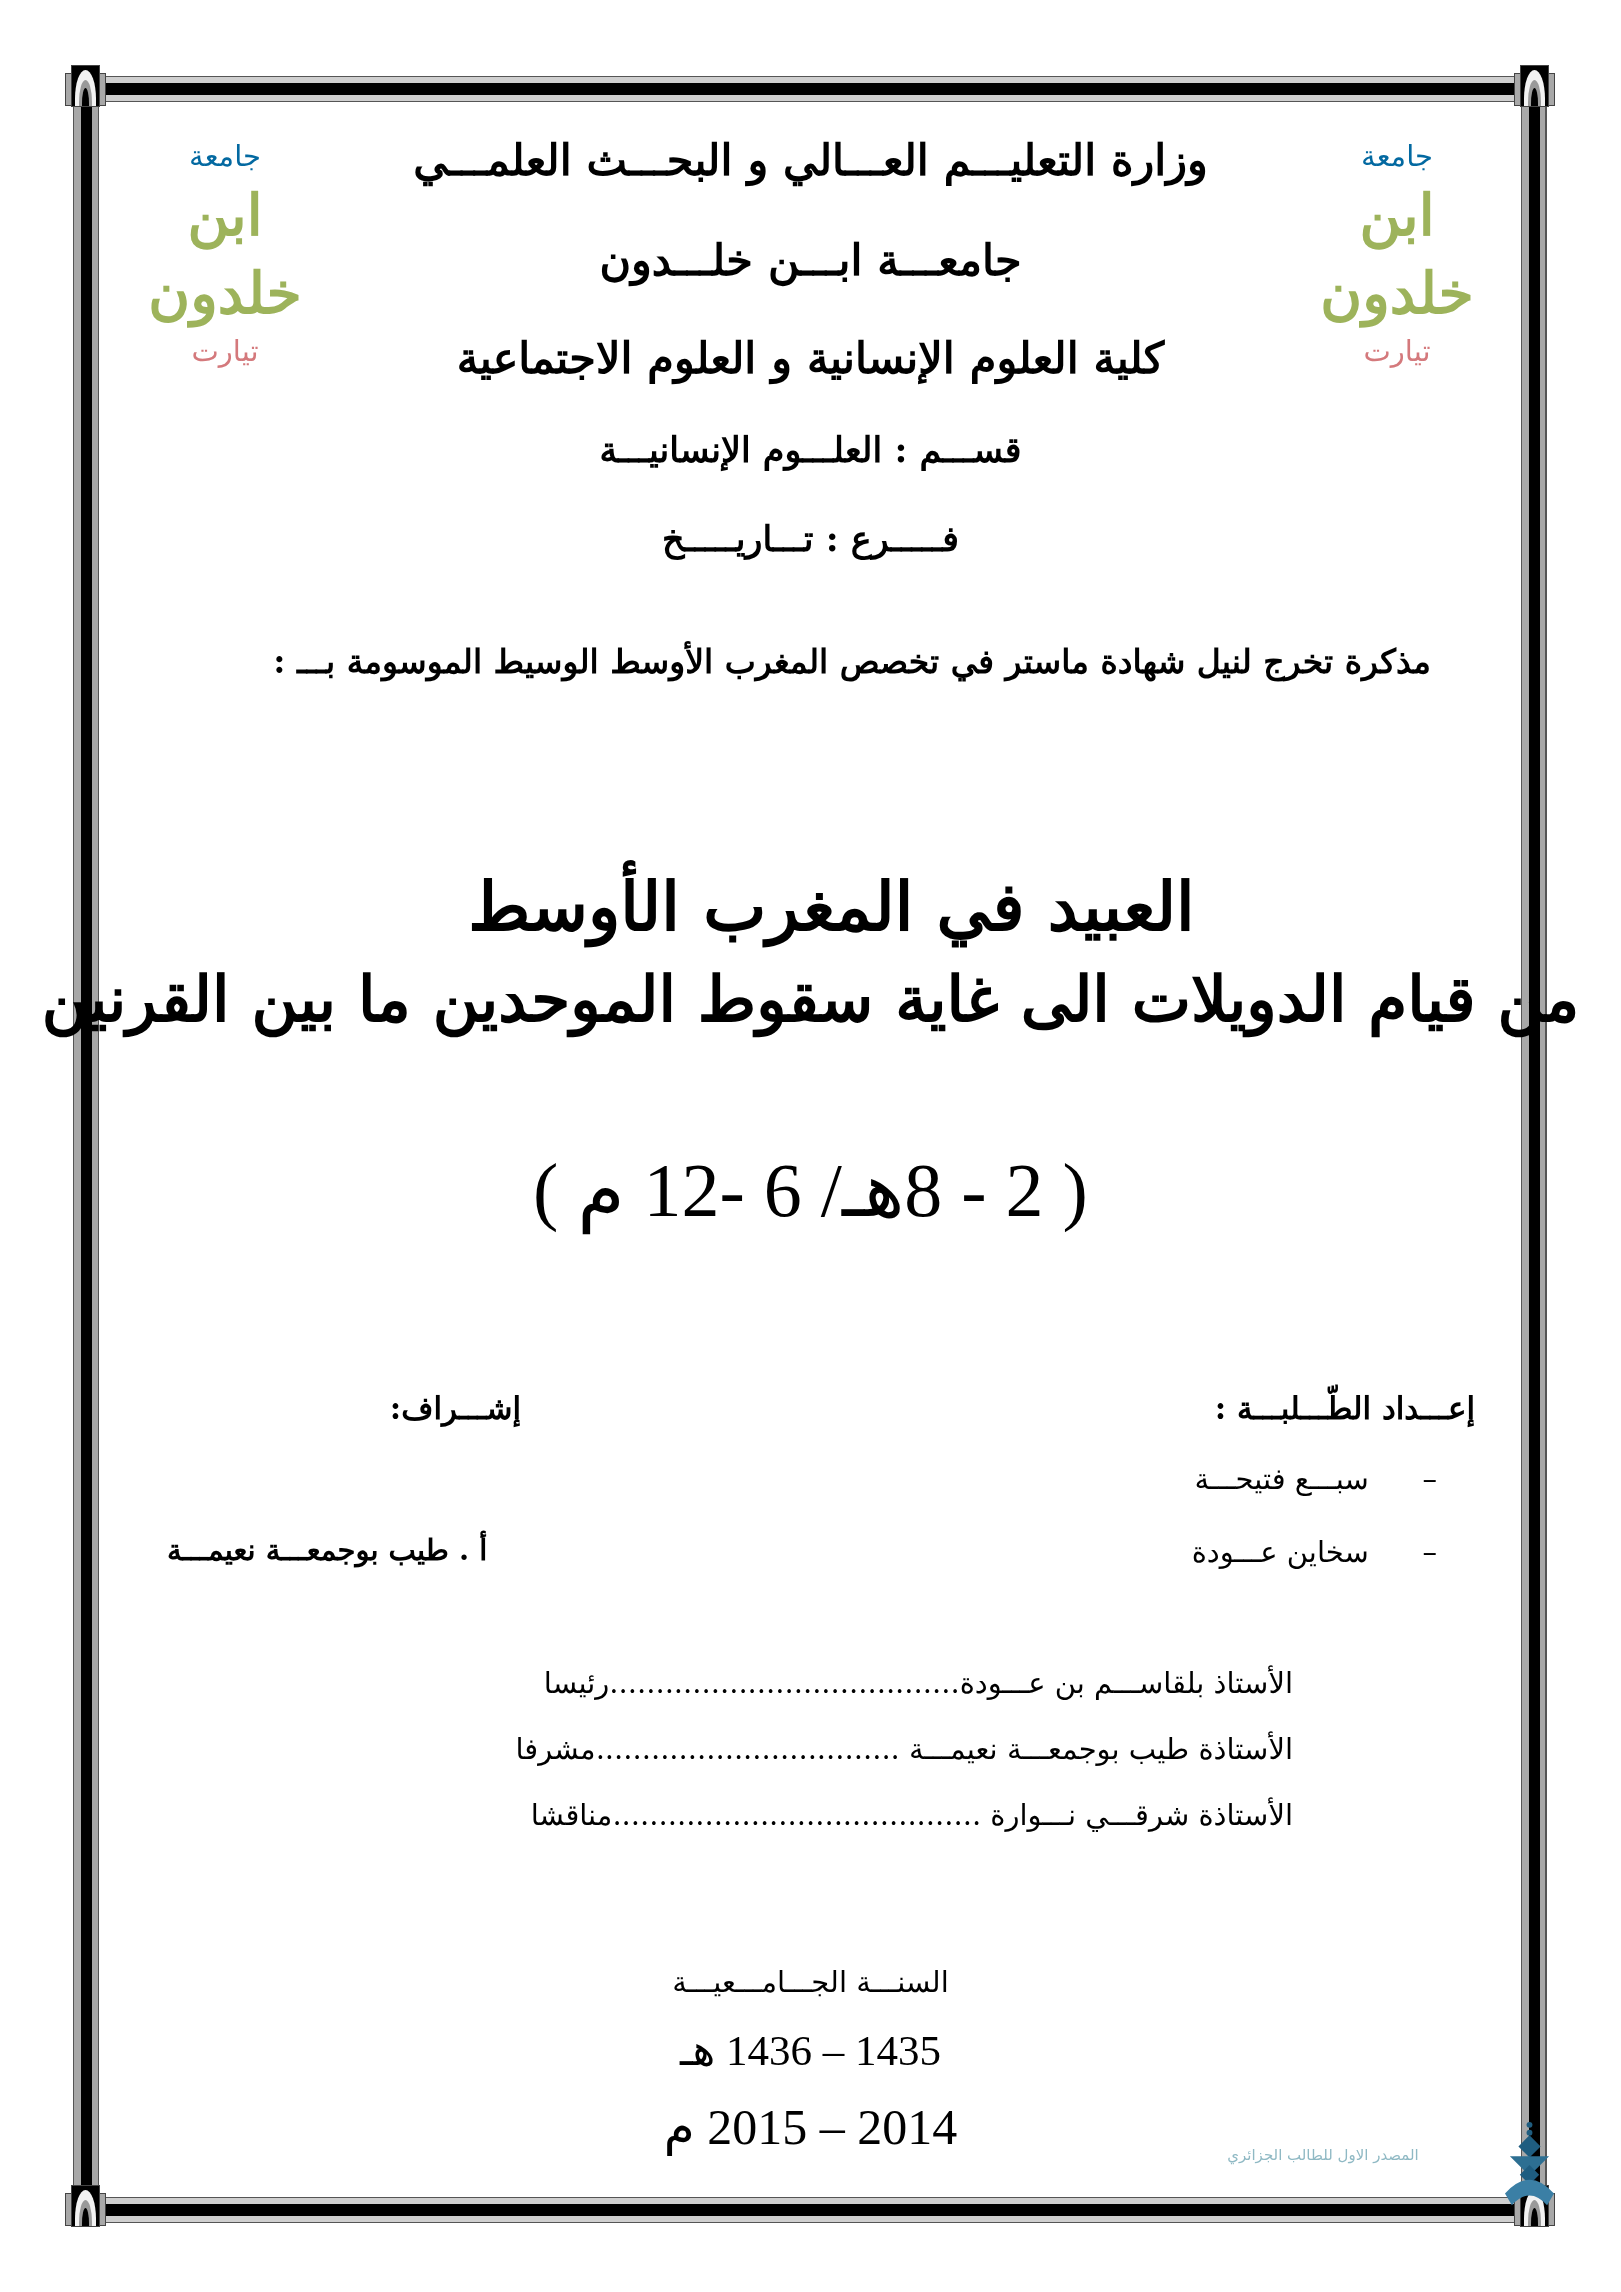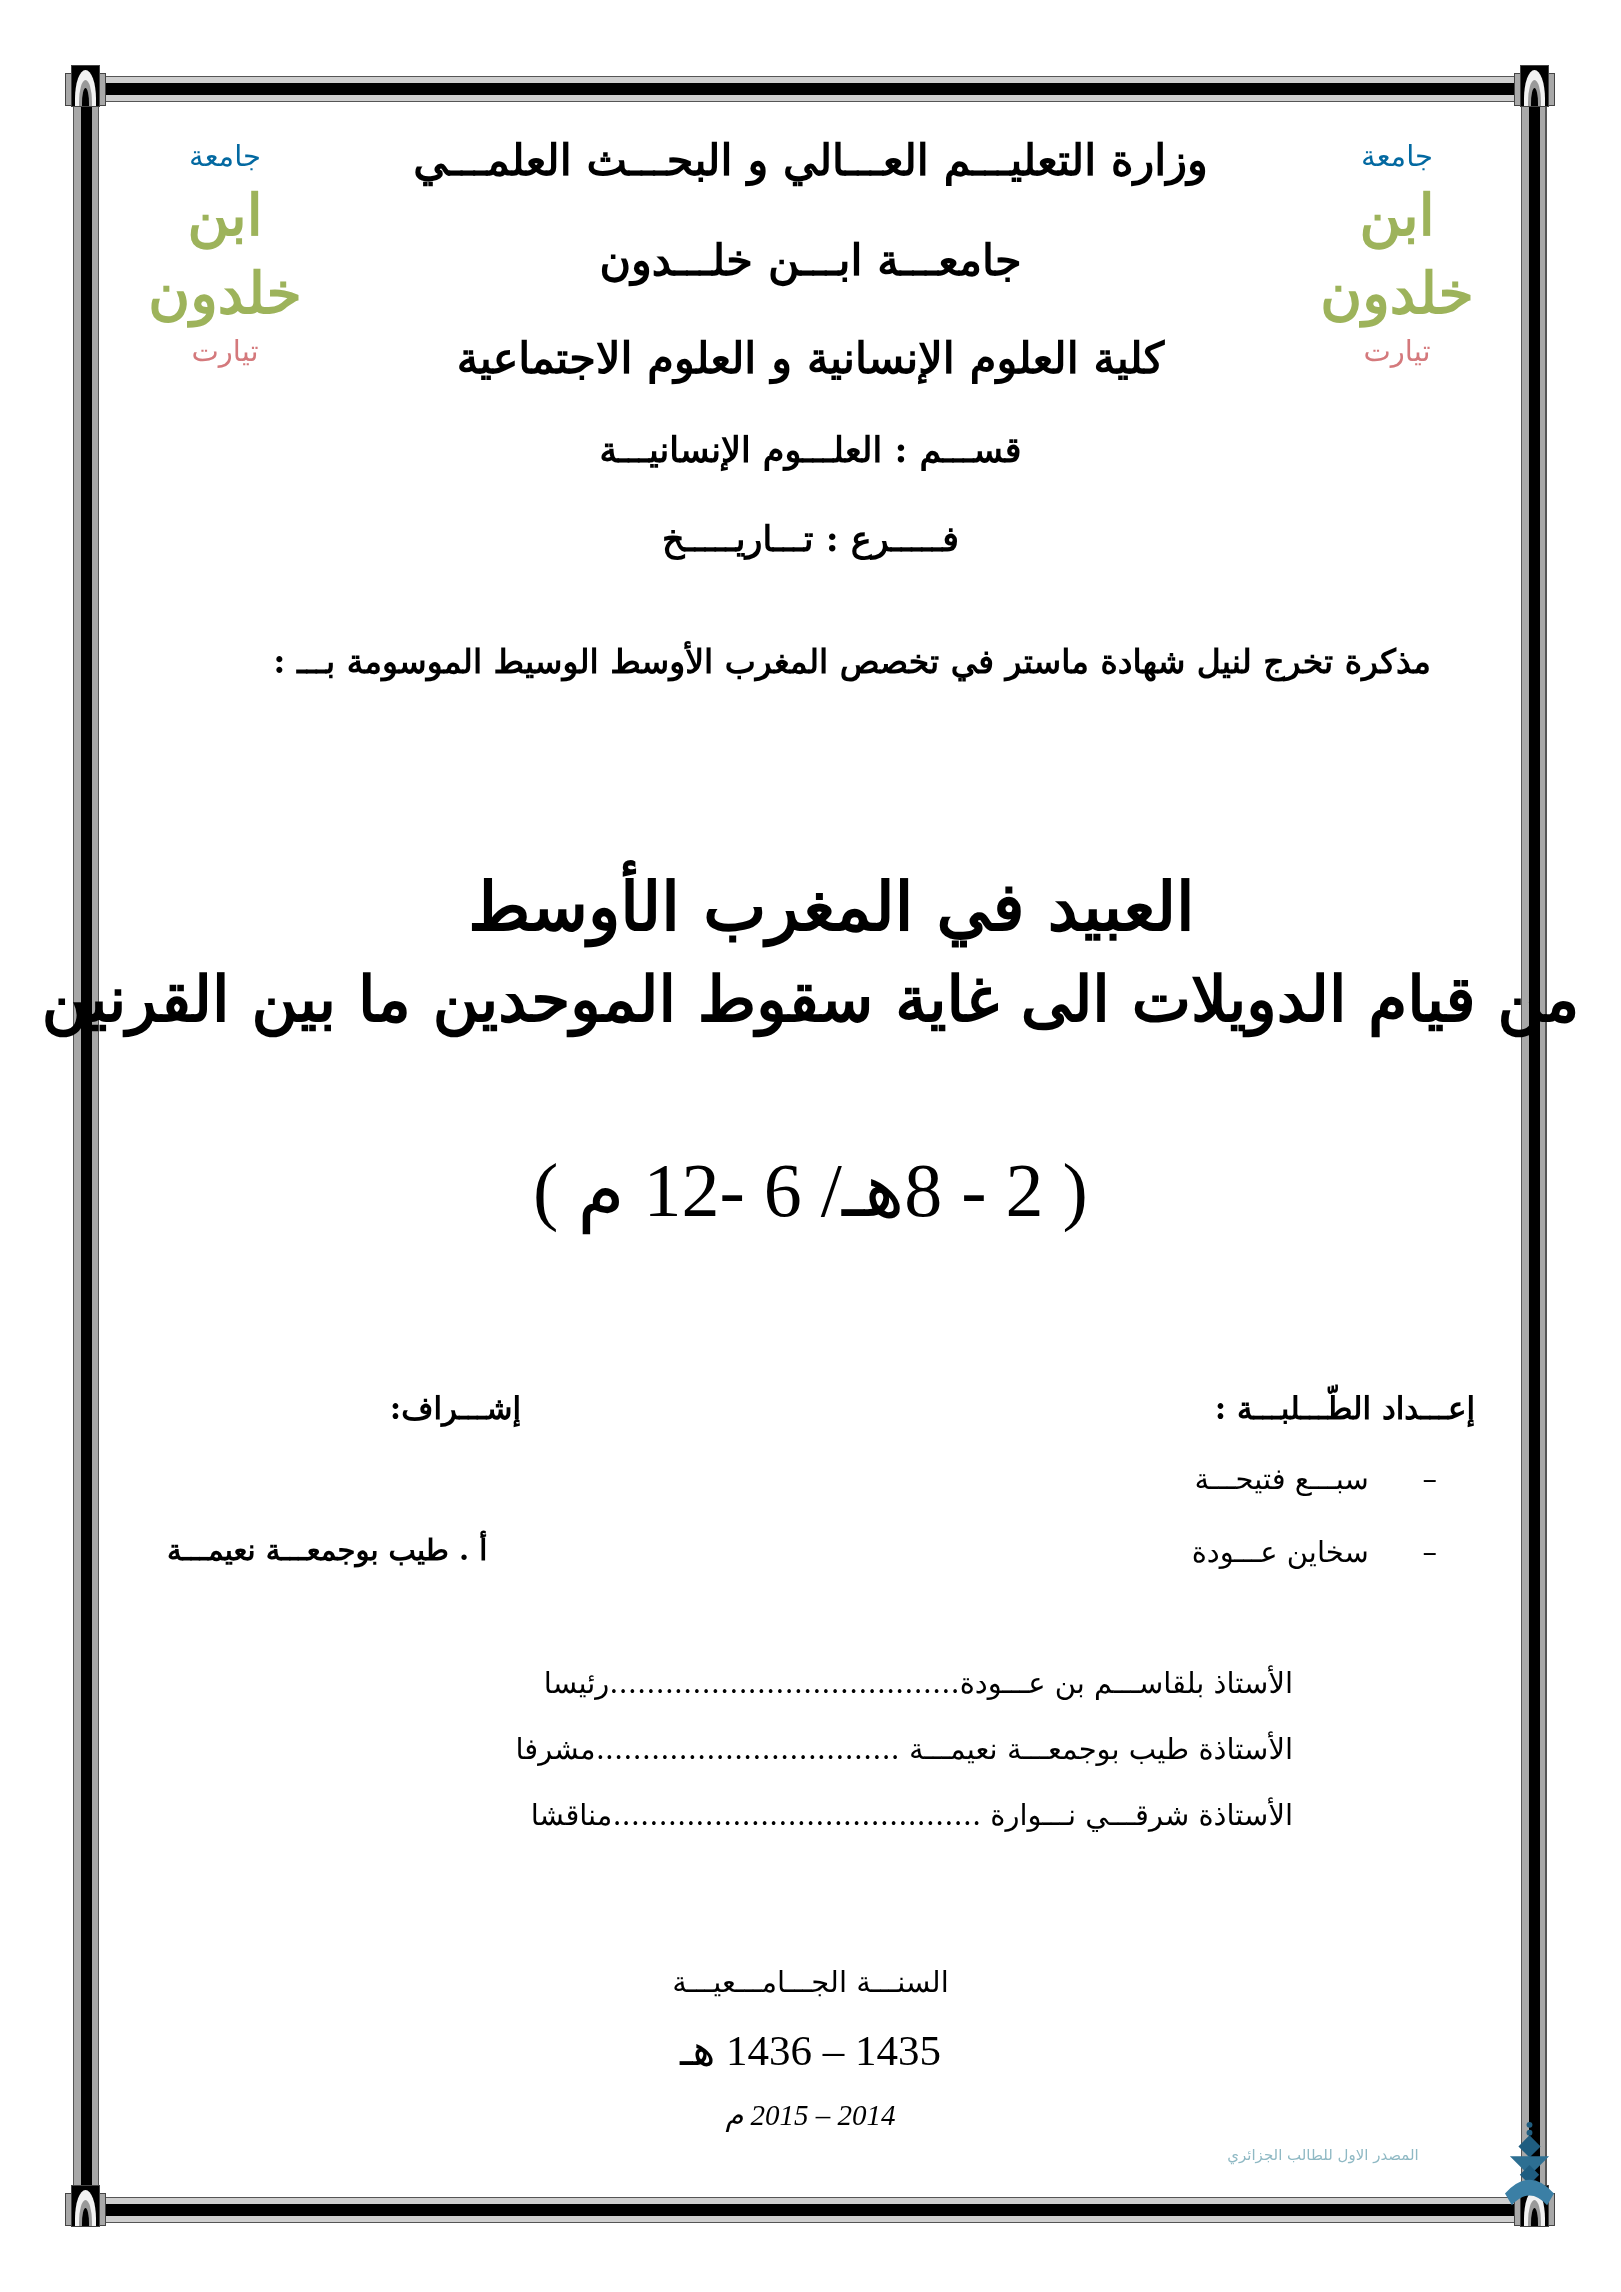--- a/index.html
+++ b/index.html
@@ -66,21 +66,21 @@
   .jury-row { position: absolute; left: 303px; width: 990px; direction: rtl; text-align: right;
               white-space: nowrap; font-size: 29px; }
   .jury-1 { top: 1666px; }
   .jury-2 { top: 1732px; }
   .jury-3 { top: 1798px; }
   .jury-row .dots { letter-spacing: 1px; }
 
   
   .year-label { top: 1965px; font-size: 29px; }
   .year-h { top: 2025px; font-size: 43px; font-family: "Liberation Serif", serif; }
-  .year-g { top: 2098px; font-size: 29px; font-family: "Liberation Serif", serif; font-style: italic; }
+  .year-g { top: 2098px; font-size: 50px; font-family: "Liberation Serif", serif; }
 
   
   .wm { position: absolute; left: 1132px; top: 2145px; width: 382px; text-align: left; }
   .wm-title { display: block; font-family: "DejaVu Sans", sans-serif; font-size: 35px; color: #5d9fb0; letter-spacing: 1px; line-height: 39px; }
   .wm-sub { display: block; font-family: "DejaVu Sans", sans-serif; font-size: 15px; color: #8fb9c4; direction: rtl; text-align: center; line-height: 21.6px; }
   .wm-icon { position: absolute; left: 1500px; top: 2117px; width: 59px; height: 98px; }
 </style>
 </head>
 <body>
 

